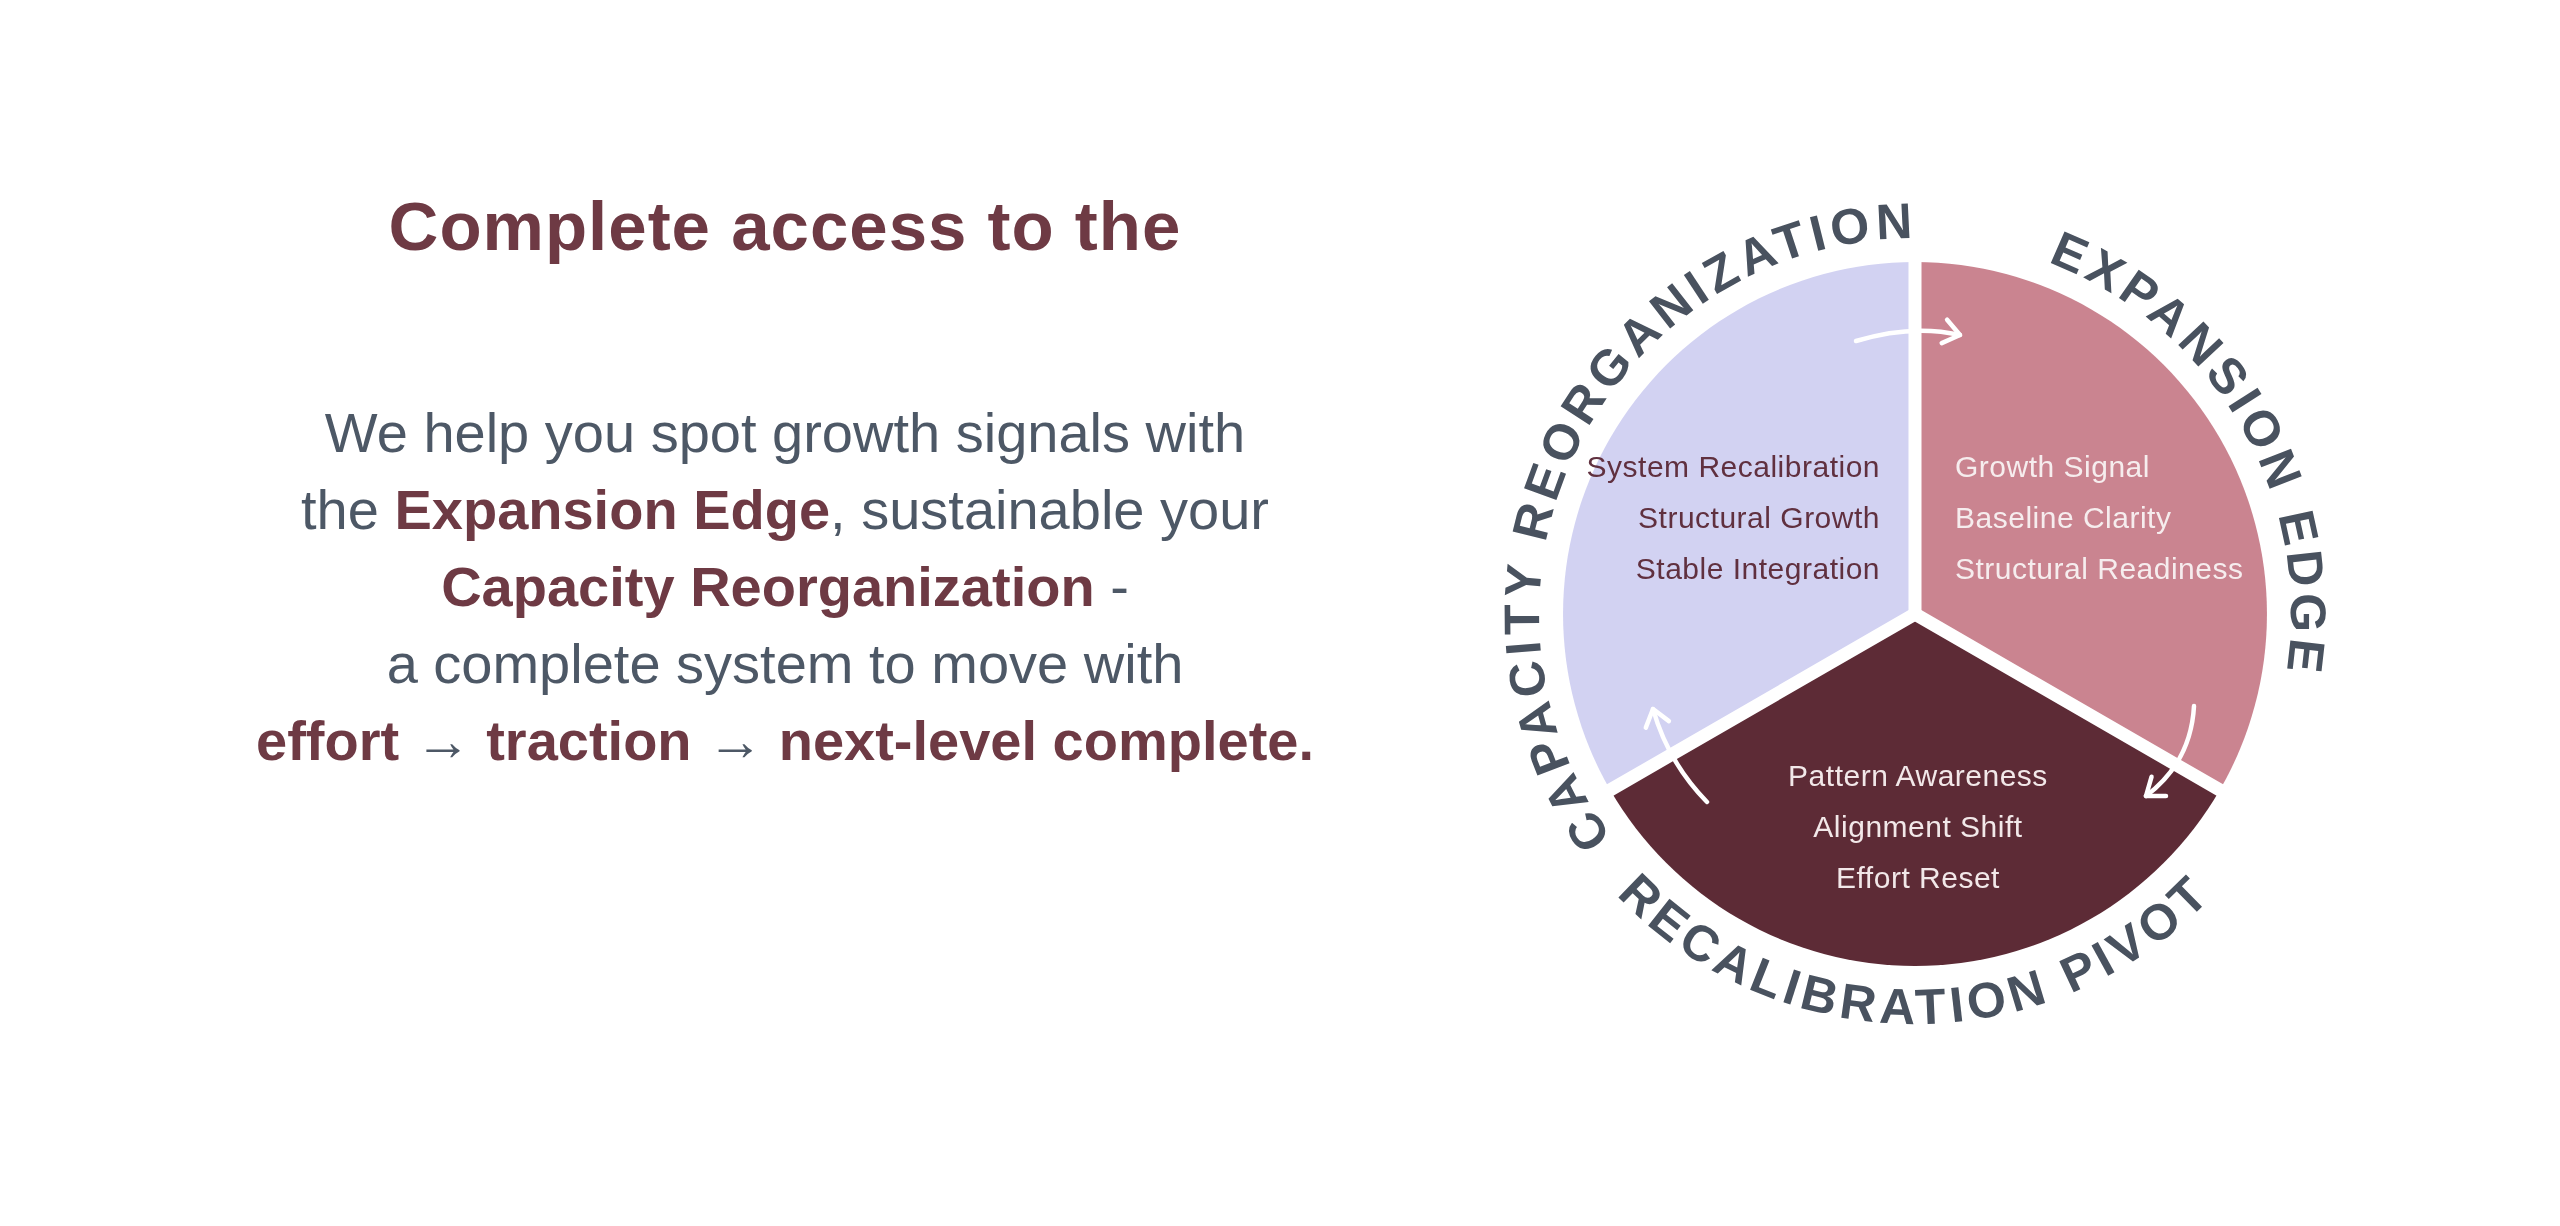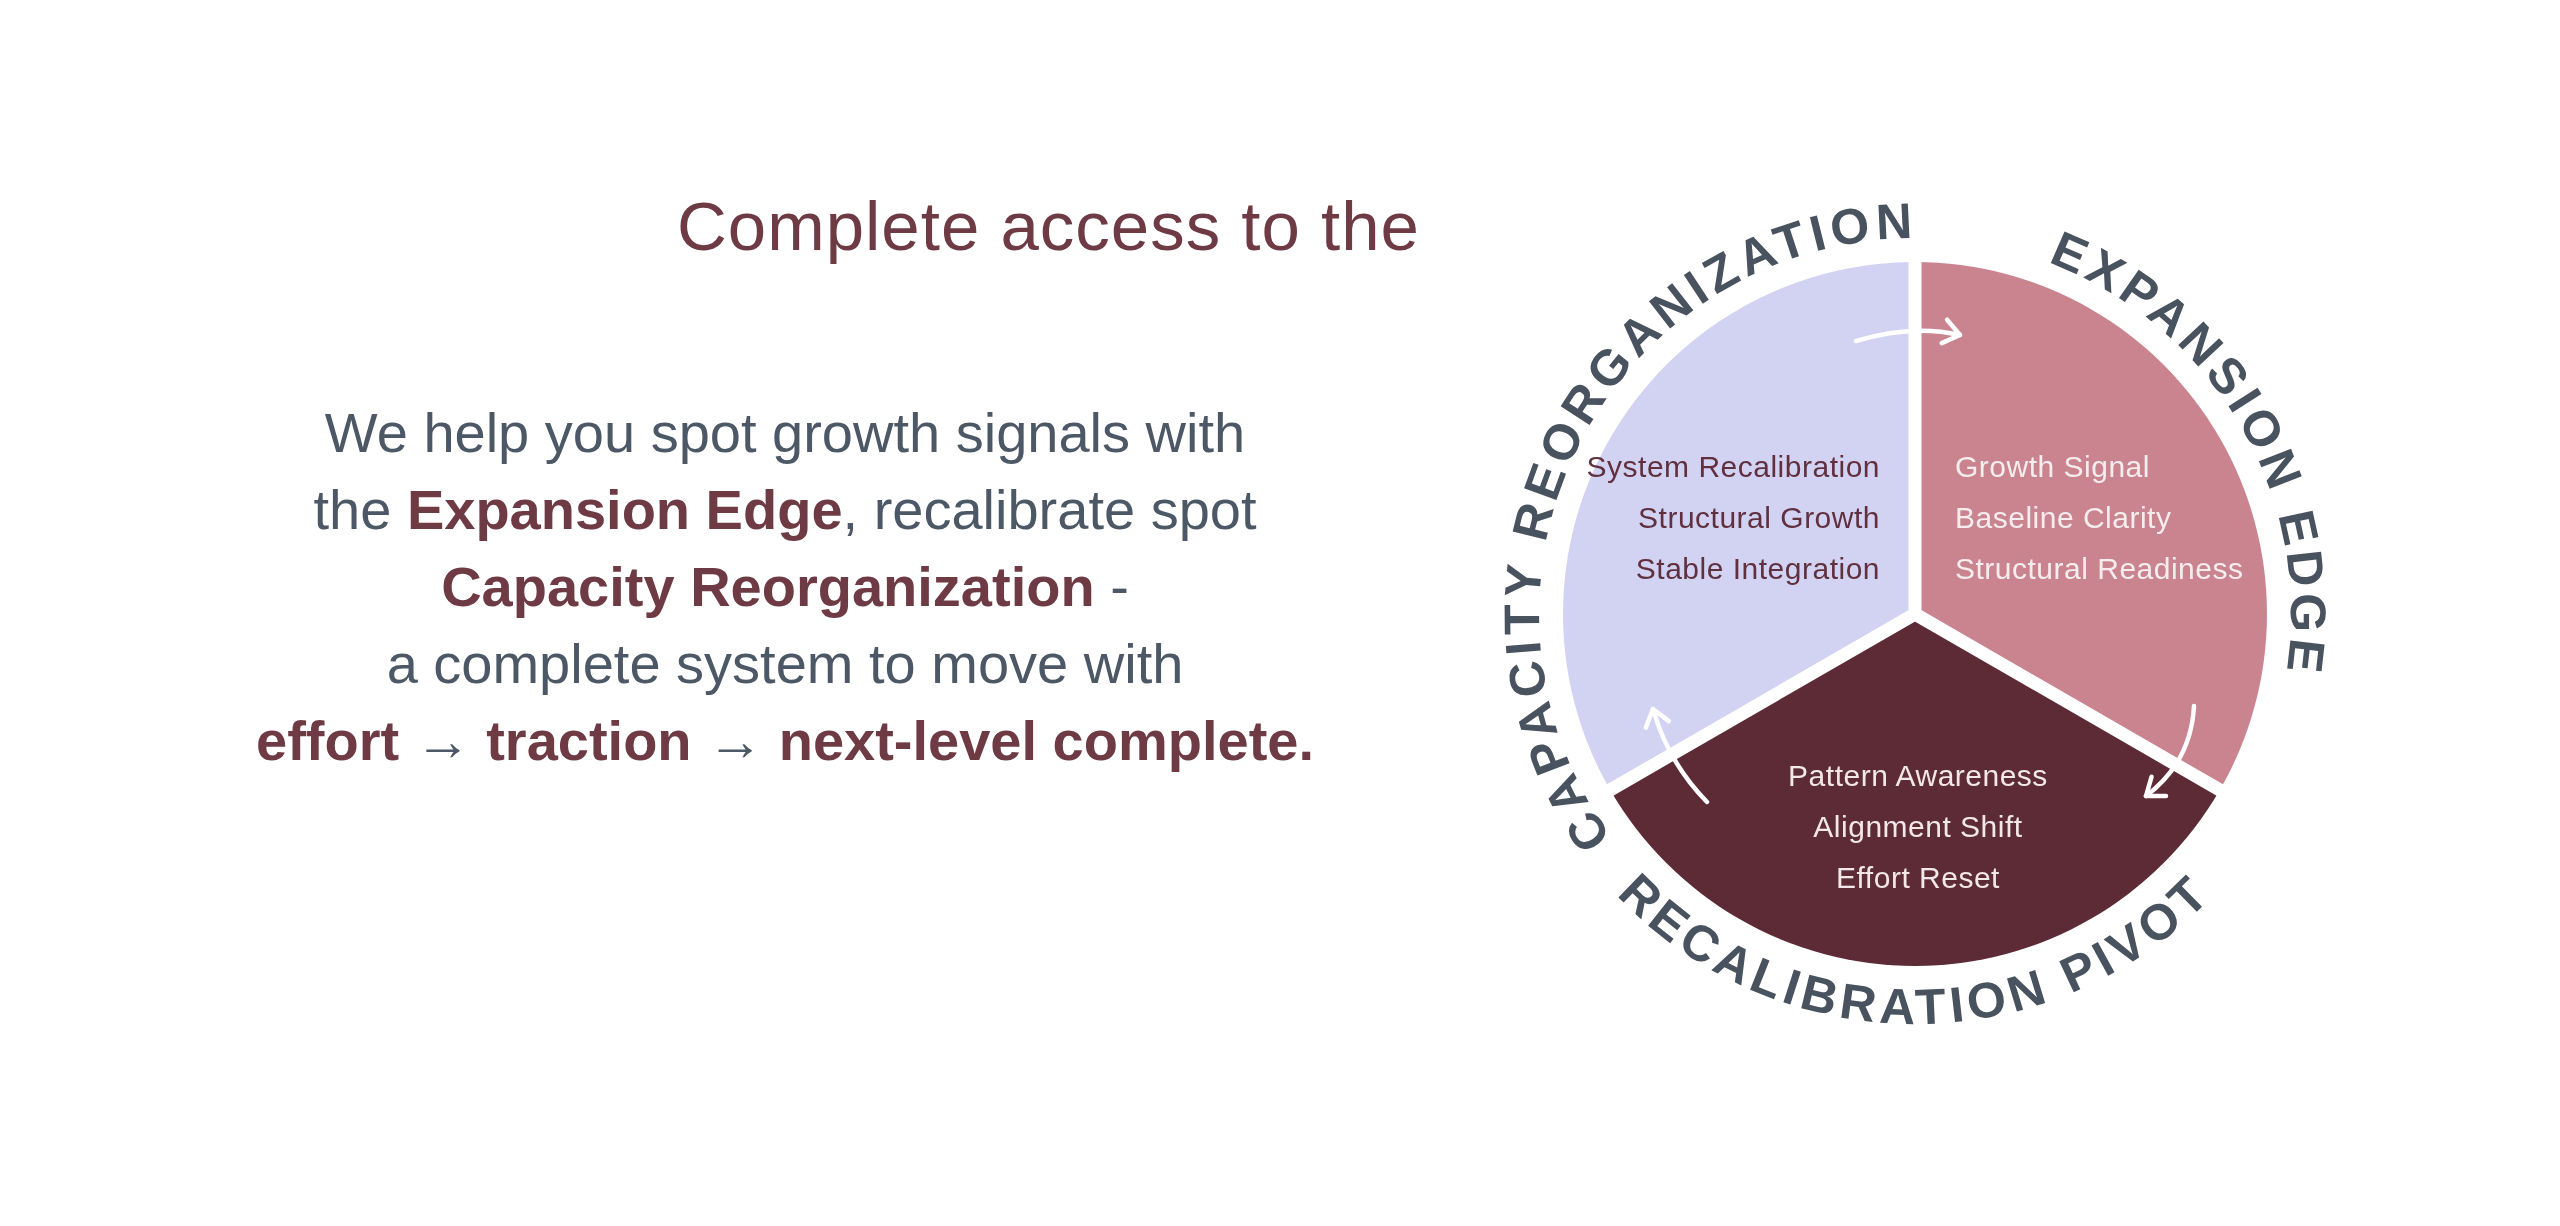--- a/index.html
+++ b/index.html
@@ -5,23 +5,22 @@
   html,body{margin:0;padding:0;}
   body{
     width:2560px;height:1226px;background:#ffffff;overflow:hidden;position:relative;
     font-family:"Liberation Sans", sans-serif;
   }
   .left-col{
     position:absolute;left:150px;top:0;width:1270px;text-align:center;
   }
   .headline{
     margin-top:178px;
-    font-size:69px;line-height:98px;font-weight:normal;letter-spacing:1px;
+    font-size:69px;line-height:98px;font-weight:bold;letter-spacing:1px;
     color:#6e3a44;
-    text-align:right;
   }
   .para{
     margin-top:118px;
     font-size:56px;line-height:77px;
     color:#4d5866;
   }
   .para .em{
     font-weight:bold;color:#6e3a44;
   }
   svg{position:absolute;left:0;top:0;}
@@ -38,21 +37,21 @@
 </style>
 </head>
 <body>
 
 <div class="left-col">
   <div class="headline">
     <span>Complete access to the</span><br>
   </div>
   <div class="para">
     <div><span>We help you spot growth signals with</span></div>
-    <div><span>the </span><span class="em">Expansion Edge</span><span>, recalibrate spot</span></div>
+    <div><span>the </span><span class="em">Expansion Edge</span><span>, sustainable your</span></div>
     <div><span class="em">Capacity Reorganization</span><span> -</span></div>
     <div><span>a complete system to move with</span></div>
     <div><span class="em">effort</span><span> → </span><span class="em">traction</span><span> → </span><span class="em">next-level complete.</span></div>
   </div>
 </div>
 
 <svg width="2560" height="1226" viewBox="0 0 2560 1226" aria-hidden="true">
   <defs>
     <path id="capPath" d="M 1673.3 902.0 A 376 376 0 0 1 2006.0 249.2"></path>
     <path id="expPath" d="M 1915 238 A 376 376 0 0 1 2240.6 802.0"></path>

